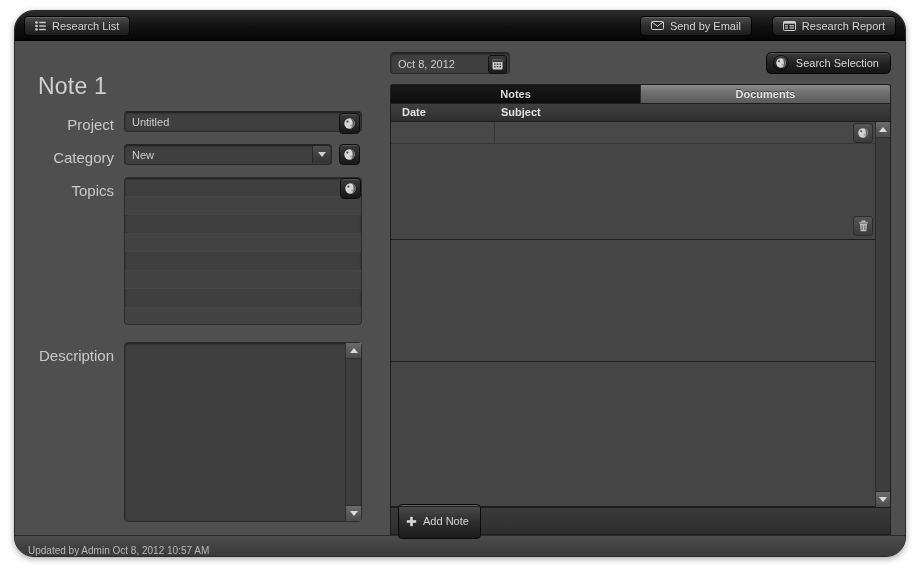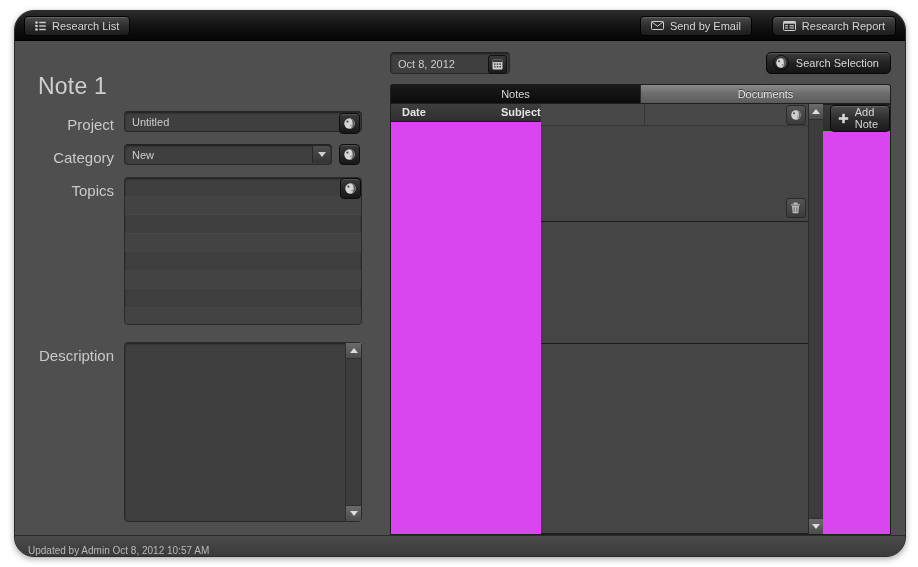--- a/index.html
+++ b/index.html
@@ -270,43 +270,43 @@
     height: 18px;
     border: 1px solid #1e1e1e;
     border-bottom: none;
     border-radius: 3px 3px 0 0;
     overflow: hidden;
     background: #1a1a1a;
   }
   .tab {
     flex: 1 1 0;
     font-size: 11px;
-    font-weight: normal;
+    font-weight: bold;
     color: #e2e2e2;
     display: flex;
     align-items: center;
     justify-content: center;
     background: linear-gradient(to bottom, #8a8a8a 0%, #6d6d6d 48%, #5b5b5b 100%);
     border-right: 1px solid #2b2b2b;
     text-shadow: 0 -1px 0 rgba(0,0,0,0.55);
     box-sizing: border-box;
   }
   .tab:last-child { border-right: none; }
   .tab.active {
     background: linear-gradient(to bottom, #191919 0%, #0c0c0c 100%);
     color: #dcdcdc;
   }
 
   
   .notes-panel {
     flex: 1 1 auto;
     border: 1px solid #1e1e1e;
-    background: #d946ef;
-    display: flex;
-    flex-direction: row;
+    background: #4d7c0f;
+    display: flex;
+    flex-direction: column;
     min-height: 0;
     position: relative;
   }
   .notes-header {
     display: flex;
     height: 17px;
     background: linear-gradient(to bottom, #3e3e3e, #2f2f2f);
     border-bottom: 1px solid #1c1c1c;
     color: #e4e4e4;
     font-size: 11px;
@@ -376,21 +376,21 @@
   .notes-footer {
     height: 26px;
     flex: 0 0 26px;
     background: linear-gradient(to bottom, #3b3b3b, #2d2d2d);
     border-top: 1px solid #1c1c1c;
     display: flex;
     align-items: center;
     padding-left: 7px;
   }
   .add-note-btn {
-    height: 27px;
+    height: 35px;
     border-radius: 4px;
     background: linear-gradient(to bottom, #4d4d4d 0%, #2d2d2d 52%, #1b1b1b 100%);
     border: 1px solid #0a0a0a;
     box-shadow: inset 0 1px 0 rgba(255,255,255,0.13);
     color: #d6d6d6;
     font-size: 11px;
     display: inline-flex;
     align-items: center;
     gap: 6px;
     padding: 0 11px 0 7px;

